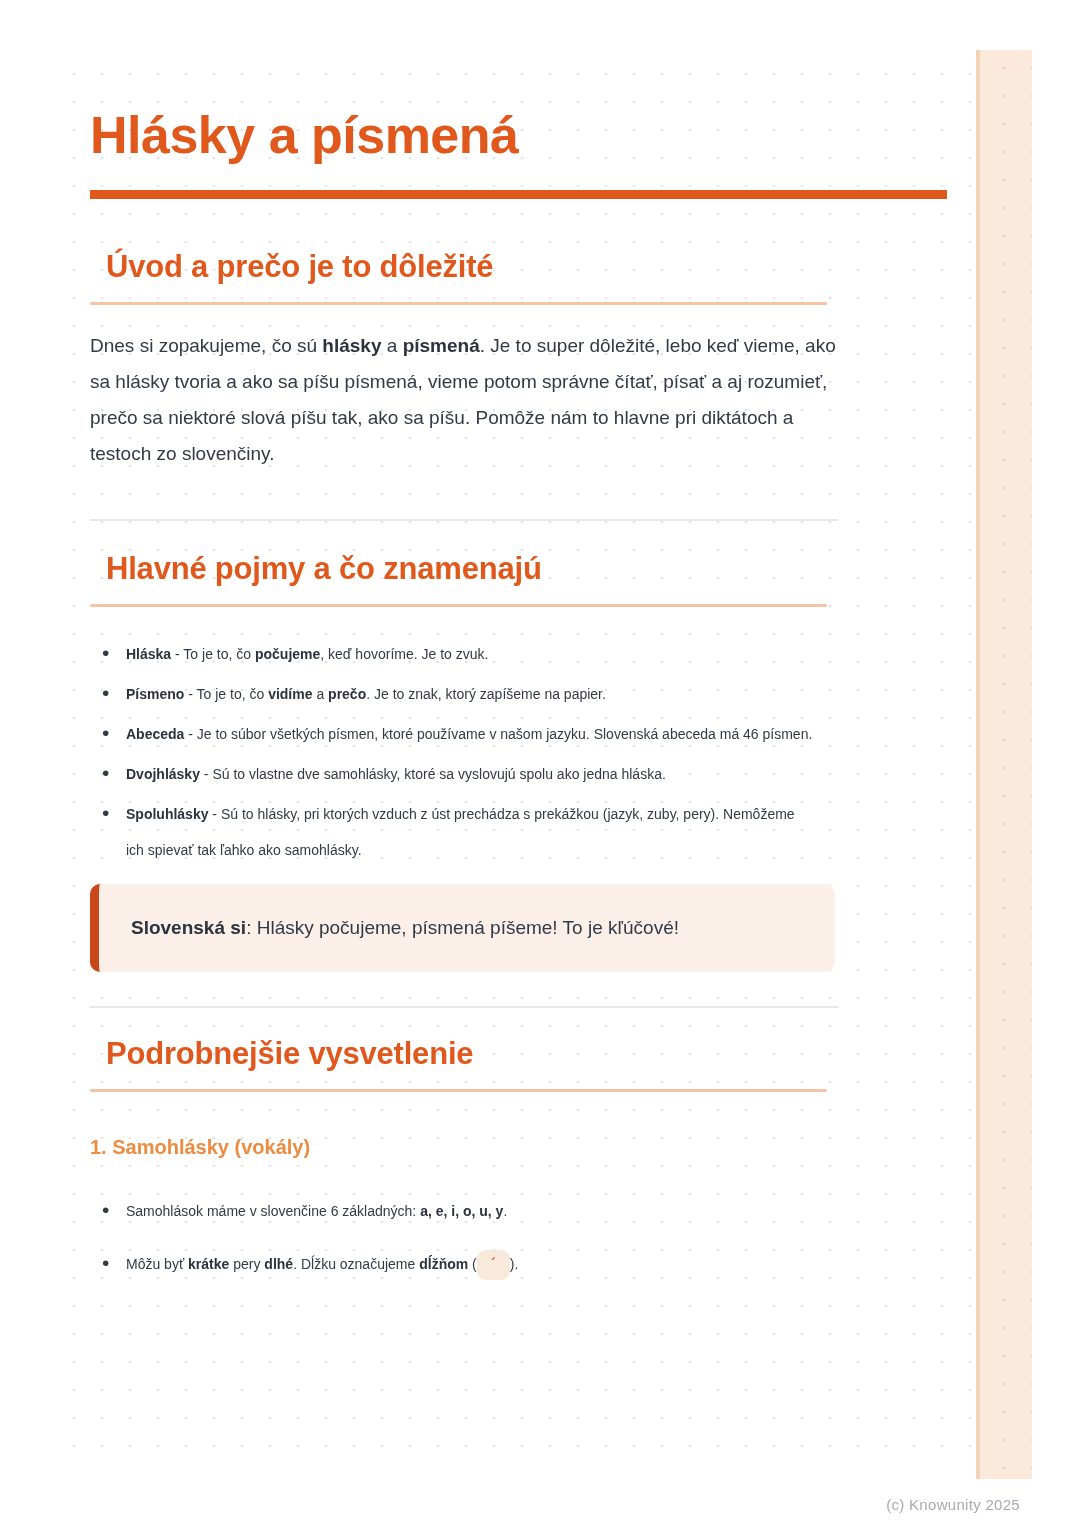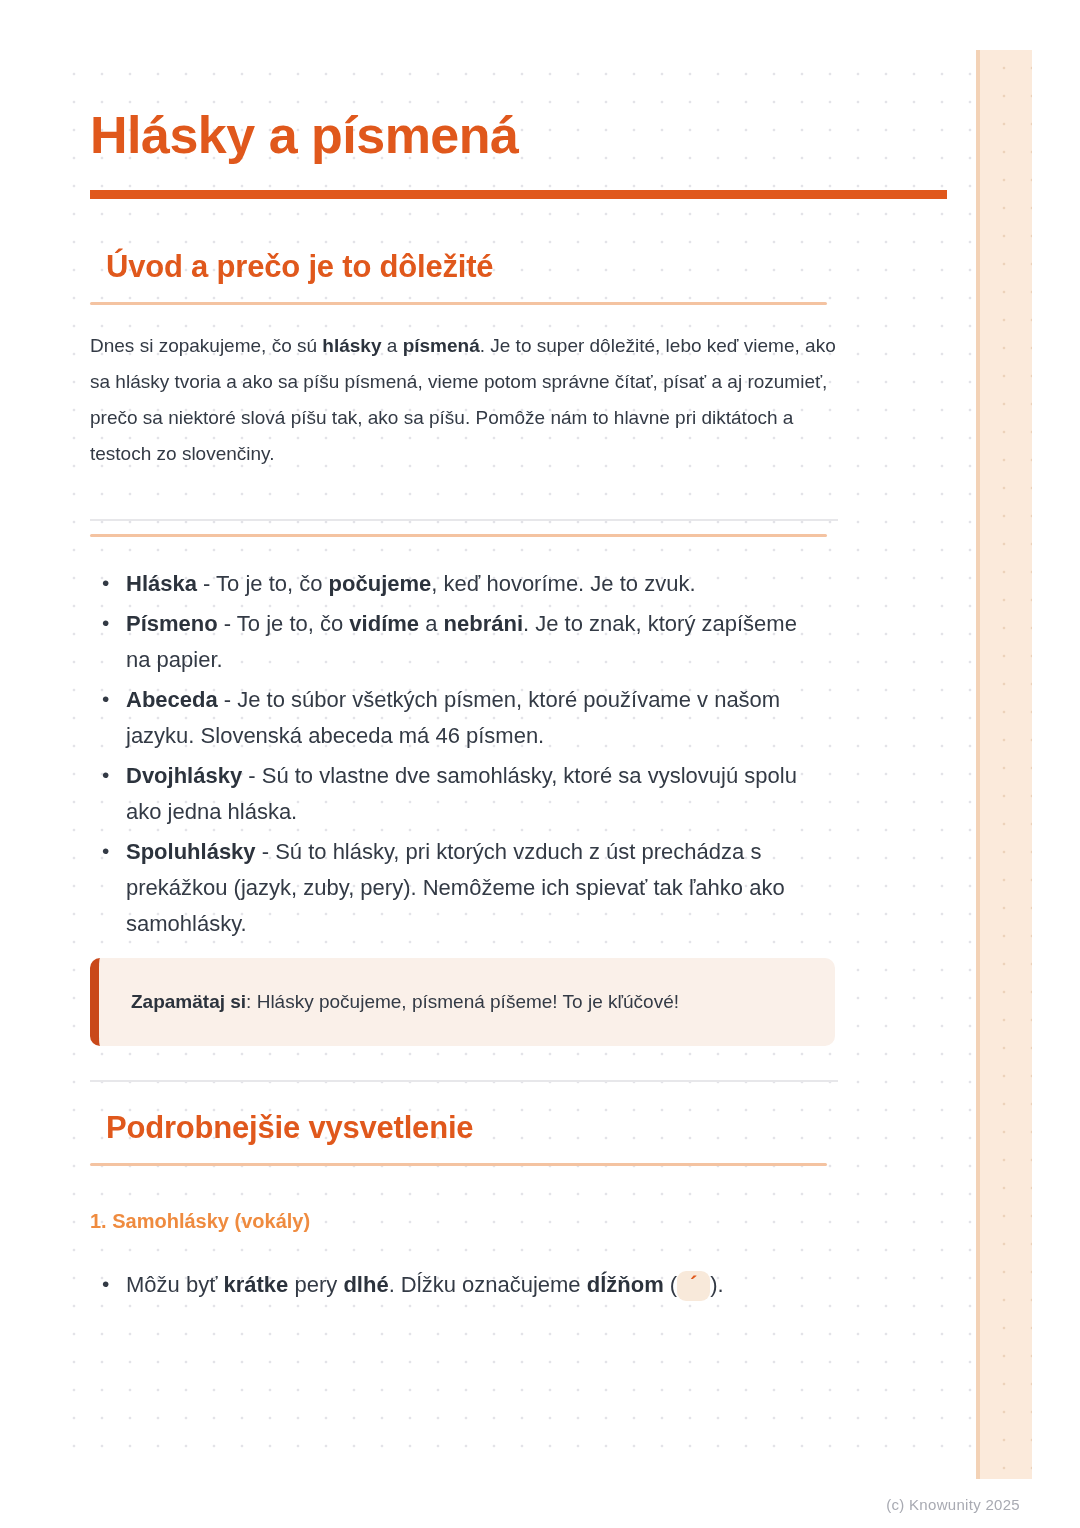--- a/index.html
+++ b/index.html
@@ -69,21 +69,21 @@
   .divider{
     border:none;margin:47px 0 0 0;width:748px;height:2px;background:var(--divider);
   }
   .divider-2{margin-top:34px;}
   ul.bullets{
     list-style:none;
     margin:29px 0 0 0;padding:0 0 0 36px;width:690px;
   }
   ul.bullets li{
     position:relative;
-    font-size:22px;line-height:36px;
+    font-size:14px;line-height:36px;
     margin-bottom:4px;
   }
   ul.bullets li::before{
     content:"\2022";
     position:absolute;left:-24px;top:-1px;
     font-size:21px;color:var(--text);
   }
   ul.bullets-wide{margin-top:28px;}
   ul.bullets-wide li{margin-bottom:17px;}
   strong{font-weight:700;color:#2C333D;}
@@ -131,40 +131,42 @@
 
   <section class="sec-intro">
     <h2>Úvod a prečo je to dôležité</h2>
     <div class="h2-underline"></div>
     <p class="body-text"><span>Dnes si zopakujeme, čo sú </span><strong>hlásky</strong><span> a </span><strong>písmená</strong><span>. Je to super dôležité, lebo keď vieme, ako sa hlásky tvoria a ako sa píšu písmená, vieme potom správne čítať, písať a aj rozumieť, prečo sa niektoré slová píšu tak, ako sa píšu. Pomôže nám to hlavne pri diktátoch a testoch zo slovenčiny.</span></p>
   </section>
 
   <hr class="divider">
 
   <section class="sec-concepts">
+    <h2>Hlavné pojmy a čo znamenajú</h2>
     <div class="h2-underline"></div>
     <ul class="bullets">
         <li><strong>Hláska</strong><span> - To je to, čo </span><strong>počujeme</strong><span>, keď hovoríme. Je to zvuk.</span></li>
-        <li><strong>Písmeno</strong><span> - To je to, čo </span><strong>vidíme</strong><span> a </span><strong>nebráni</strong><span>. Je to znak, ktorý zapíšeme na papier.</span></li>
+        <li><strong>Písmeno</strong><span> - To je to, čo </span><strong>vidíme</strong><span> a </span><strong>prečo</strong><span>. Je to znak, ktorý zapíšeme na papier.</span></li>
         <li><strong>Abeceda</strong><span> - Je to súbor všetkých písmen, ktoré používame v našom jazyku. Slovenská abeceda má 46 písmen.</span></li>
         <li><strong>Dvojhlásky</strong><span> - Sú to vlastne dve samohlásky, ktoré sa vyslovujú spolu ako jedna hláska.</span></li>
         <li><strong>Spoluhlásky</strong><span> - Sú to hlásky, pri ktorých vzduch z úst prechádza s prekážkou (jazyk, zuby, pery). Nemôžeme ich spievať tak ľahko ako samohlásky.</span></li>
       </ul>
 
     <aside class="callout">
-      <p><strong>Zapamätaj si</strong><span>: Hlásky počujeme, písmená píšeme! To je kľúčové!</span></p>
+      <p><strong>Slovenská si</strong><span>: Hlásky počujeme, písmená píšeme! To je kľúčové!</span></p>
     </aside>
   </section>
 
   <hr class="divider divider-2">
 
   <section class="sec-details">
     <h2>Podrobnejšie vysvetlenie</h2>
     <div class="h2-underline"></div>
     <h3>1. Samohlásky (vokály)</h3>
     <ul class="bullets bullets-wide">
+        <li><span>Samohlások máme v slovenčine 6 základných: </span><strong>a, e, i, o, u, y</strong><span>.</span></li>
         <li><span>Môžu byť </span><strong>krátke</strong><span> pery </span><strong>dlhé</strong><span>. Dĺžku označujeme </span><strong>dĺžňom</strong><span> (</span><span class="kbd">´</span><span>).</span></li>
       </ul>
   </section>
 
 </main>
 
 <div class="copyright">(c) Knowunity 2025</div>
 
 </body></html>

